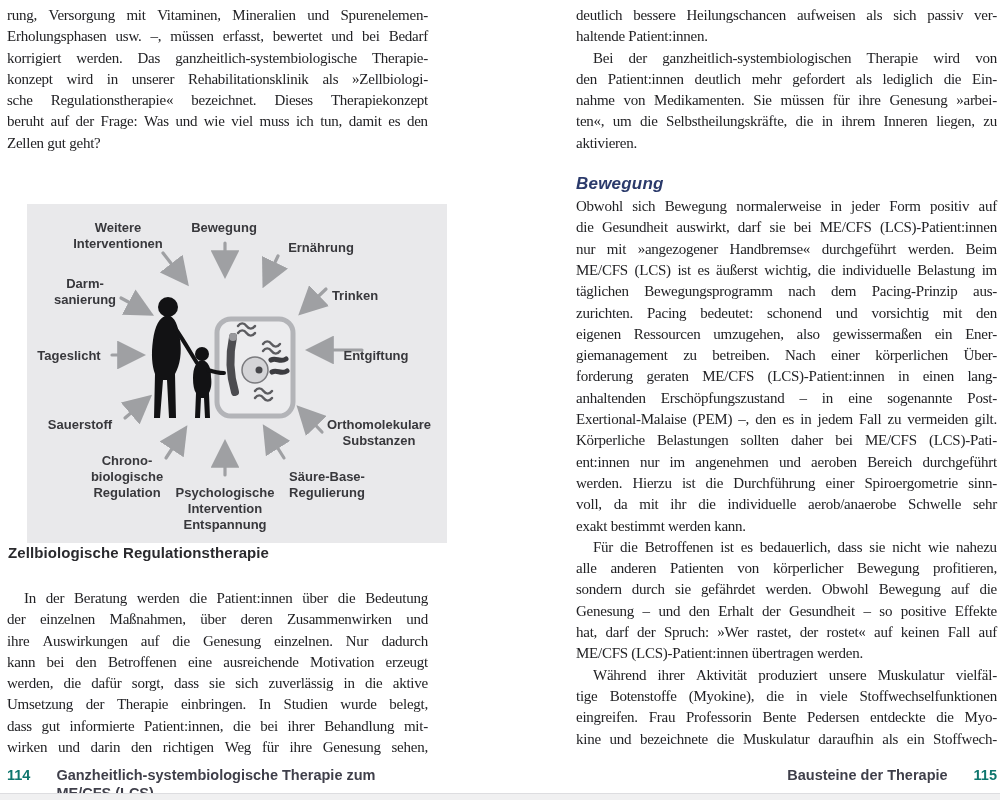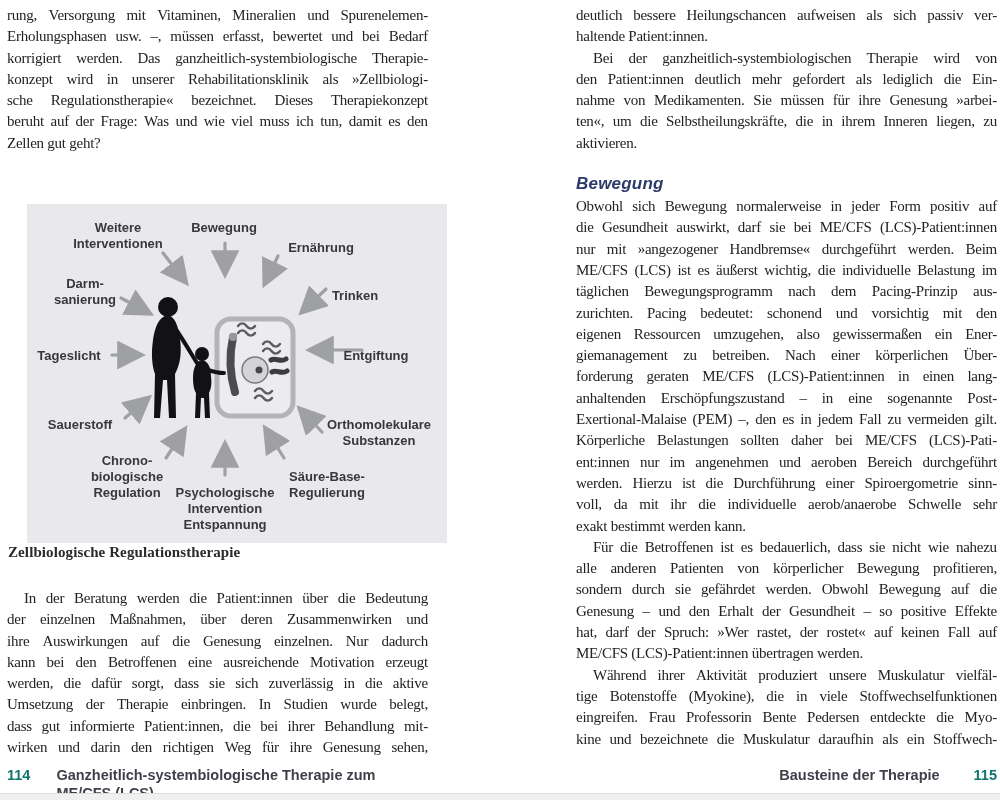--- a/index.html
+++ b/index.html
@@ -6,34 +6,34 @@
   body{font-family:"Liberation Serif",serif;color:#222225;}
   .col{position:absolute;width:421px;}
   .para{margin:0;}
   .line{display:flex;justify-content:space-between;height:21.3px;line-height:21.3px;
         font-size:15px;letter-spacing:-0.25px;white-space:nowrap;}
   .line span{flex:0 0 auto;}
   .line.last{display:block;text-align:left;}
   .line.first-indent{padding-left:17px;}
   #left-text-top{left:7px;top:5px;}
   #figure-wrap{position:absolute;left:8px;top:204px;width:356px;height:339px;margin-left:19px;}
-  #figure-caption{position:absolute;left:8px;top:544px;font-family:Liberation Serif, serif;
+  #figure-caption{position:absolute;left:8px;top:544px;font-family:Liberation Sans, sans-serif;
         font-weight:700;font-size:15px;color:#2a2a2e;letter-spacing:0.1px;}
   #left-text-bottom{left:7px;top:588px;}
   #right-col{left:576px;top:5px;}
   .section-heading{margin:20px 0 2px 0;font-family:"Liberation Sans",sans-serif;
         font-style:italic;font-weight:700;font-size:17px;color:#2b3a6b;letter-spacing:0.2px;}
   .footer{position:absolute;top:766px;width:421px;font-family:"Liberation Sans",sans-serif;
         font-weight:700;font-size:14.5px;line-height:18px;display:flex;align-items:baseline;}
   #footer-left{left:7px;}
   #footer-right{left:576px;justify-content:flex-end;}
   .page-num{color:#0f766e;}
   .running-title{color:#3f3f4a;}
   #footer-left .running-title{margin-left:26px;}
-  #footer-right .page-num{margin-left:34px;}
+  #footer-right .page-num{margin-left:26px;}
   #page-bottom-edge{position:absolute;left:0;top:793px;width:1000px;height:7px;
         background:#f0f0f1;border-top:1px solid #dddde0;}
   svg text{font-family:"Liberation Sans",sans-serif;font-weight:700;font-size:13px;fill:#38383c;}
 </style>
 </head>
 <body>
 
 <div class="col" id="left-text-top">
     <div class="para">
       <div class="line">

